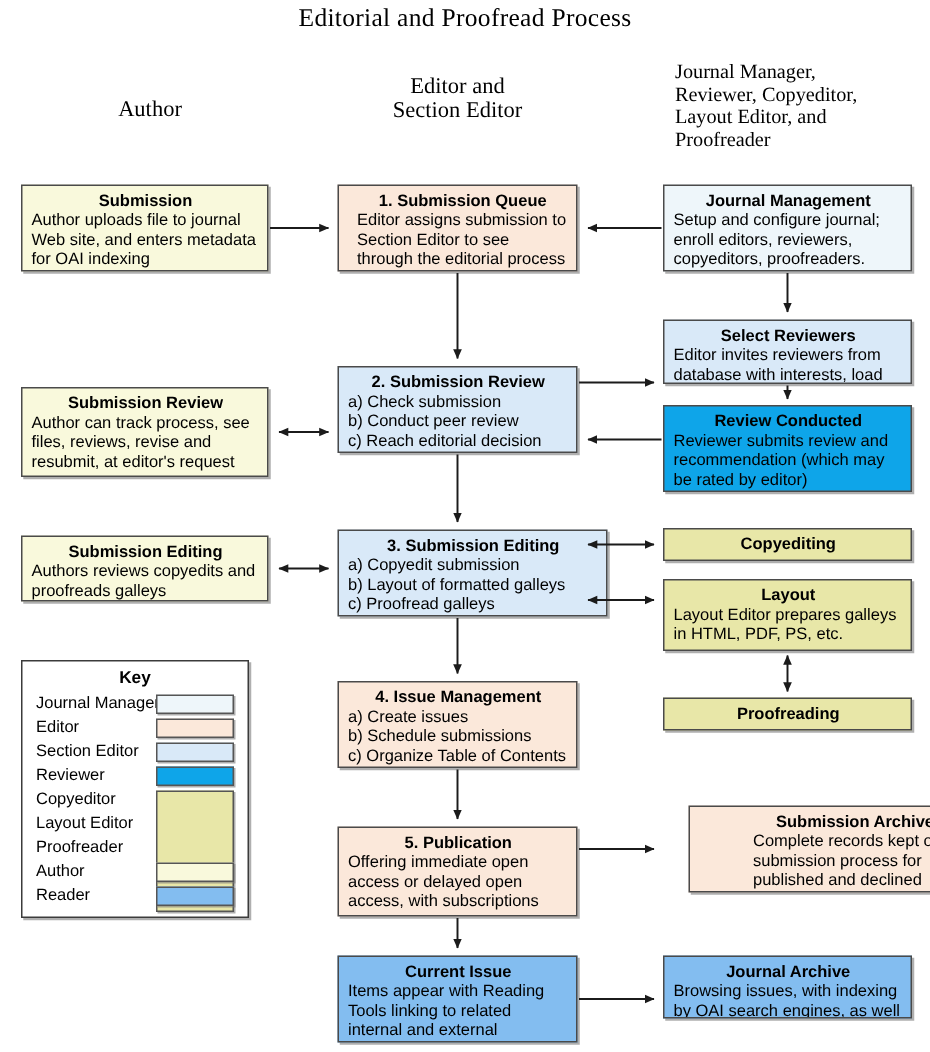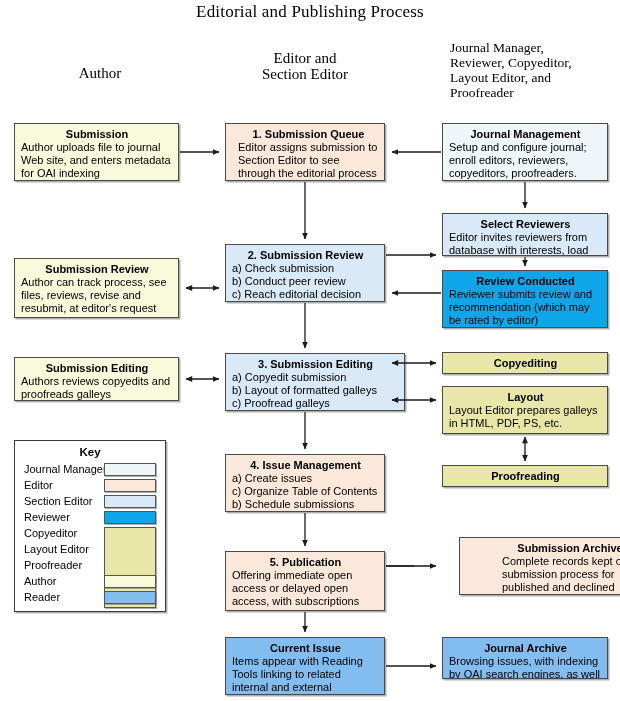--- a/index.html
+++ b/index.html
@@ -57,21 +57,21 @@
     position:absolute;right:9px;top:2px;width:50px;height:11px;
     border:1px solid #555;box-shadow:1px 1px 0 rgba(120,120,120,.6);
   }
   #key .swatch.tall{height:79px;top:2px;}
 </style>
 </head>
 <body>
 
 <div id="canvas">
 
-  <div class="title">Editorial and Publishing Process</div>
+  <div class="title">Editorial and Proofread Process</div>
 
   <div class="col-head left">Author</div>
   <div class="col-head mid"><span style="white-space:pre-line">Editor and
 Section Editor</span></div>
   <div class="col-head right"><span style="white-space:pre-line">Journal Manager,
 Reviewer, Copyeditor,
 Layout Editor, and
 Proofreader</span></div>
 
   <div class="box c-au" style="left:14px;top:123px;width:165px;height:58px;">
@@ -132,22 +132,22 @@
     <span class="bl">Layout Editor prepares galleys in HTML, PDF, PS, etc.</span>
   </div>
 
   <div class="box c-cp centerlabel" style="left:442px;top:465px;width:166px;height:22px;">
     <span class="bt">Proofreading</span>
   </div>
 
   <div class="box c-ed" style="left:225px;top:454px;width:160px;height:58px;">
     <span class="bt">4. Issue Management</span>
     <span class="bl">a) Create issues</span>
+    <span class="bl">b) Schedule submissions</span>
     <span class="bl">c) Organize Table of Contents</span>
-    <span class="bl">b) Schedule submissions</span>
   </div>
 
   <div class="box c-ed" style="left:225px;top:551px;width:160px;height:60px;">
     <span class="bt">5. Publication</span>
     <span class="bl">Offering immediate open access or delayed open access, with subscriptions</span>
   </div>
 
   <div class="box c-ed" style="left:459px;top:537px;width:185px;height:58px;padding-left:42px;">
     <span class="bt">Submission Archive</span>
     <span class="bl">Complete records kept of submission process for published and declined items</span>

